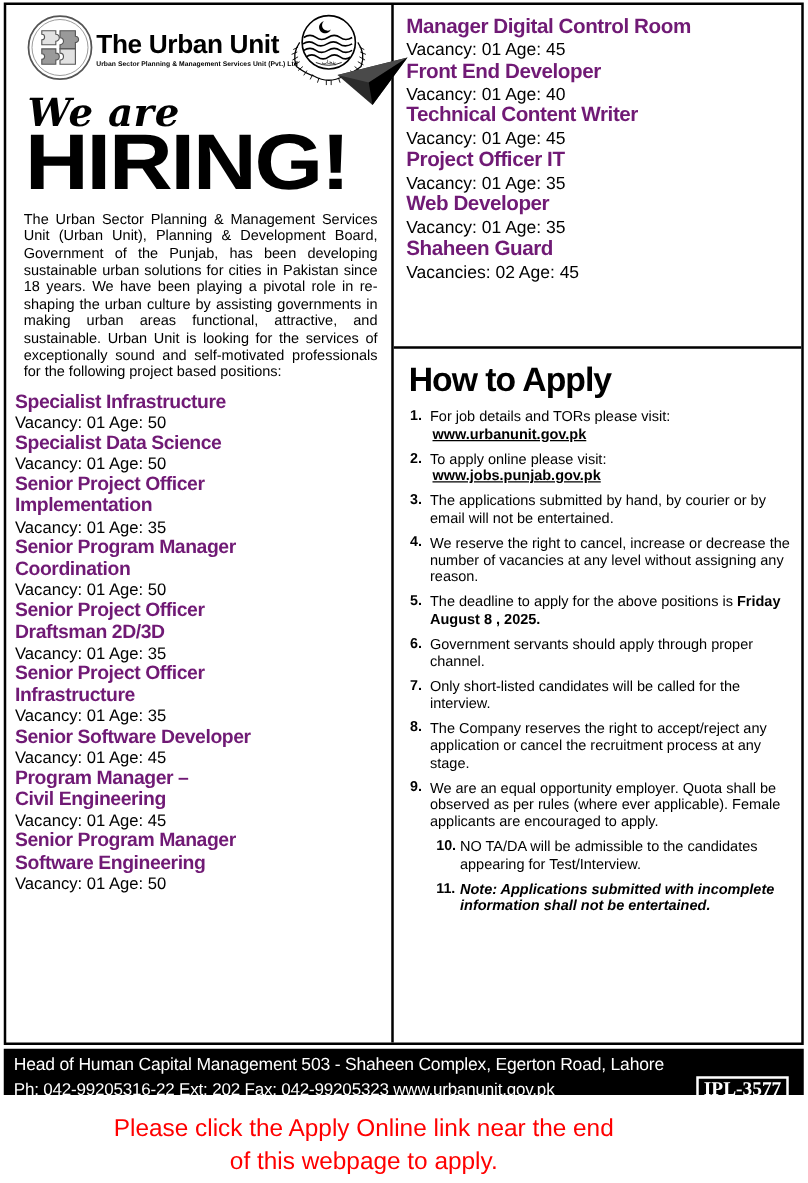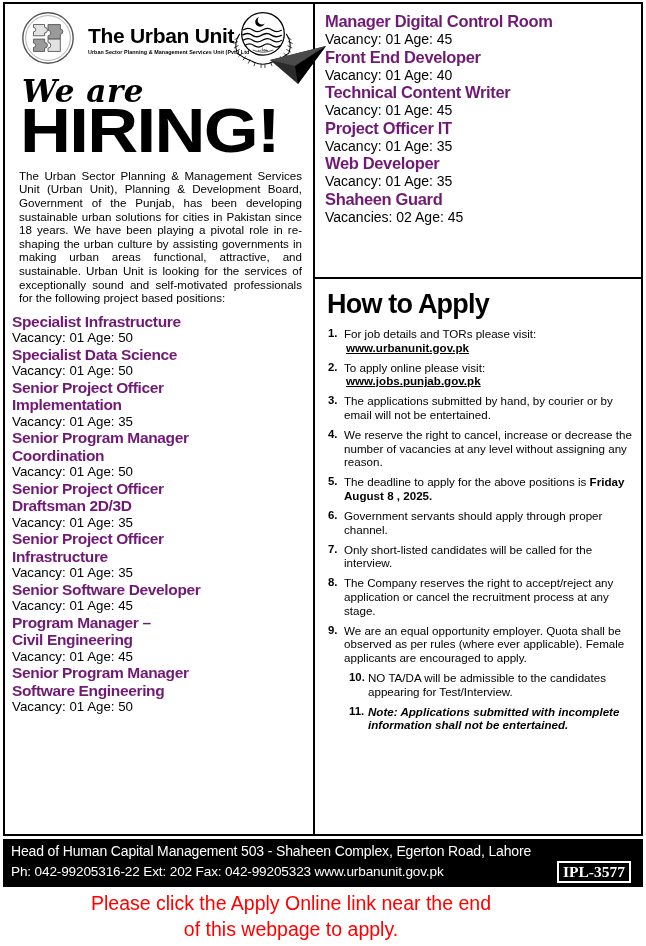--- a/index.html
+++ b/index.html
@@ -59,21 +59,21 @@
   .logo-block {
     position: absolute;
     left: 8px;
     top: 2px;
     display: flex;
     align-items: center;
   }
 
   .puzzle-logo { width: 56px; height: 56px; flex: 0 0 56px; }
 
-  .brand-text { margin-left: 12px; padding-top: 4px; }
+  .brand-text { margin-left: 1px; padding-top: 4px; }
 
   .brand-name {
     font-family: "Liberation Sans", sans-serif;
     font-weight: bold;
     font-size: 21px;
     letter-spacing: -0.3px;
     line-height: 1;
     color: #000;
     white-space: nowrap;
   }
@@ -235,21 +235,21 @@
     font-weight: bold;
     font-style: italic;
   }
 
   
   .footer-bar {
     position: absolute;
     left: 3px;
     top: 839px;
     width: 640px;
-    height: 48px;
+    height: 37px;
     background: #000;
     color: #fff;
     padding: 3px 8px 0 8px;
   }
 
   .footer-l1 {
     font-family: "Liberation Sans", sans-serif;
     font-size: 14px;
     line-height: 19px;
     letter-spacing: -0.15px;

